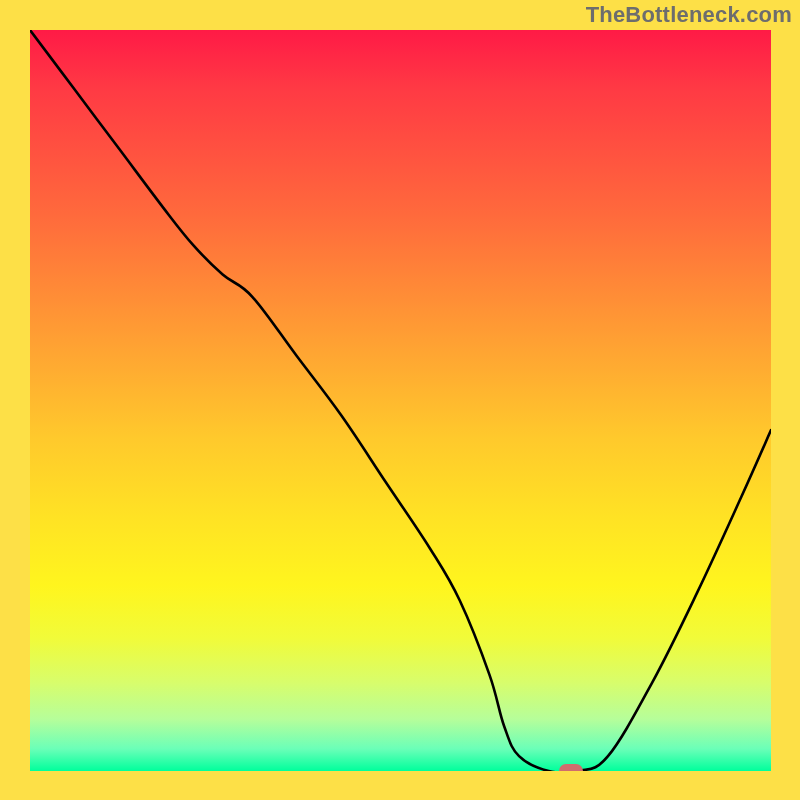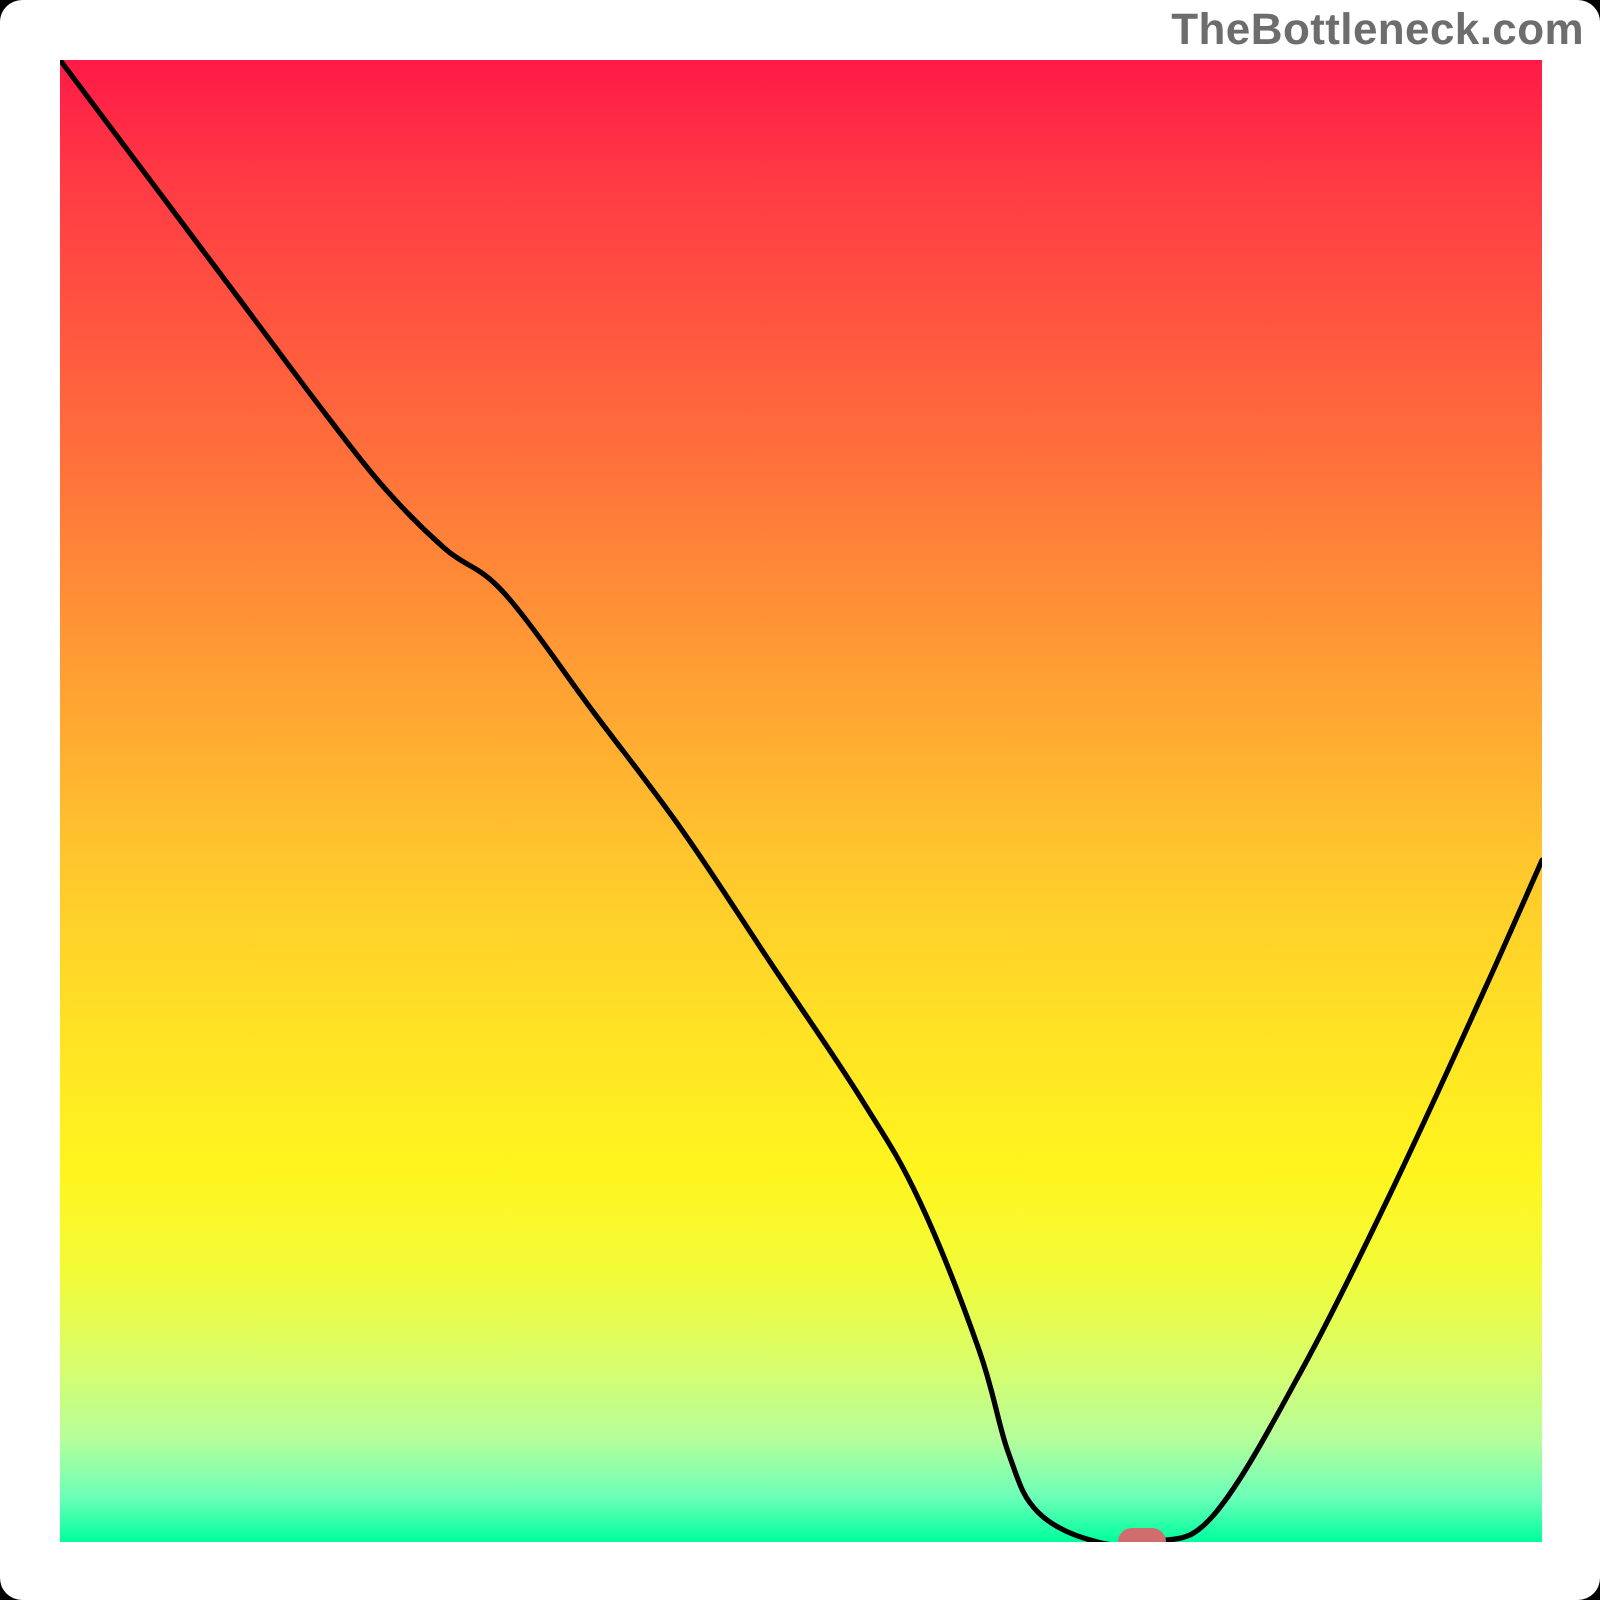--- a/index.html
+++ b/index.html
@@ -1,22 +1,21 @@
 <!DOCTYPE html>
 <html><head>
 <meta charset="utf-8">
 <style>
   * { margin: 0; padding: 0; box-sizing: border-box; }
   html, body { width: 800px; height: 800px; background: #000; overflow: hidden; }
   .stage {
     position: relative;
     width: 800px;
     height: 800px;
-    background: #ffffff;
-    border-radius: 11px;
+    background: #fde047;
   }
   .watermark {
     position: absolute;
     top: 2px;
     right: 8px;
     font-family: Arial, Helvetica, sans-serif;
     font-size: 22px;
     font-weight: 600;
     color: #6d6d6d;
     letter-spacing: 0.2px;

